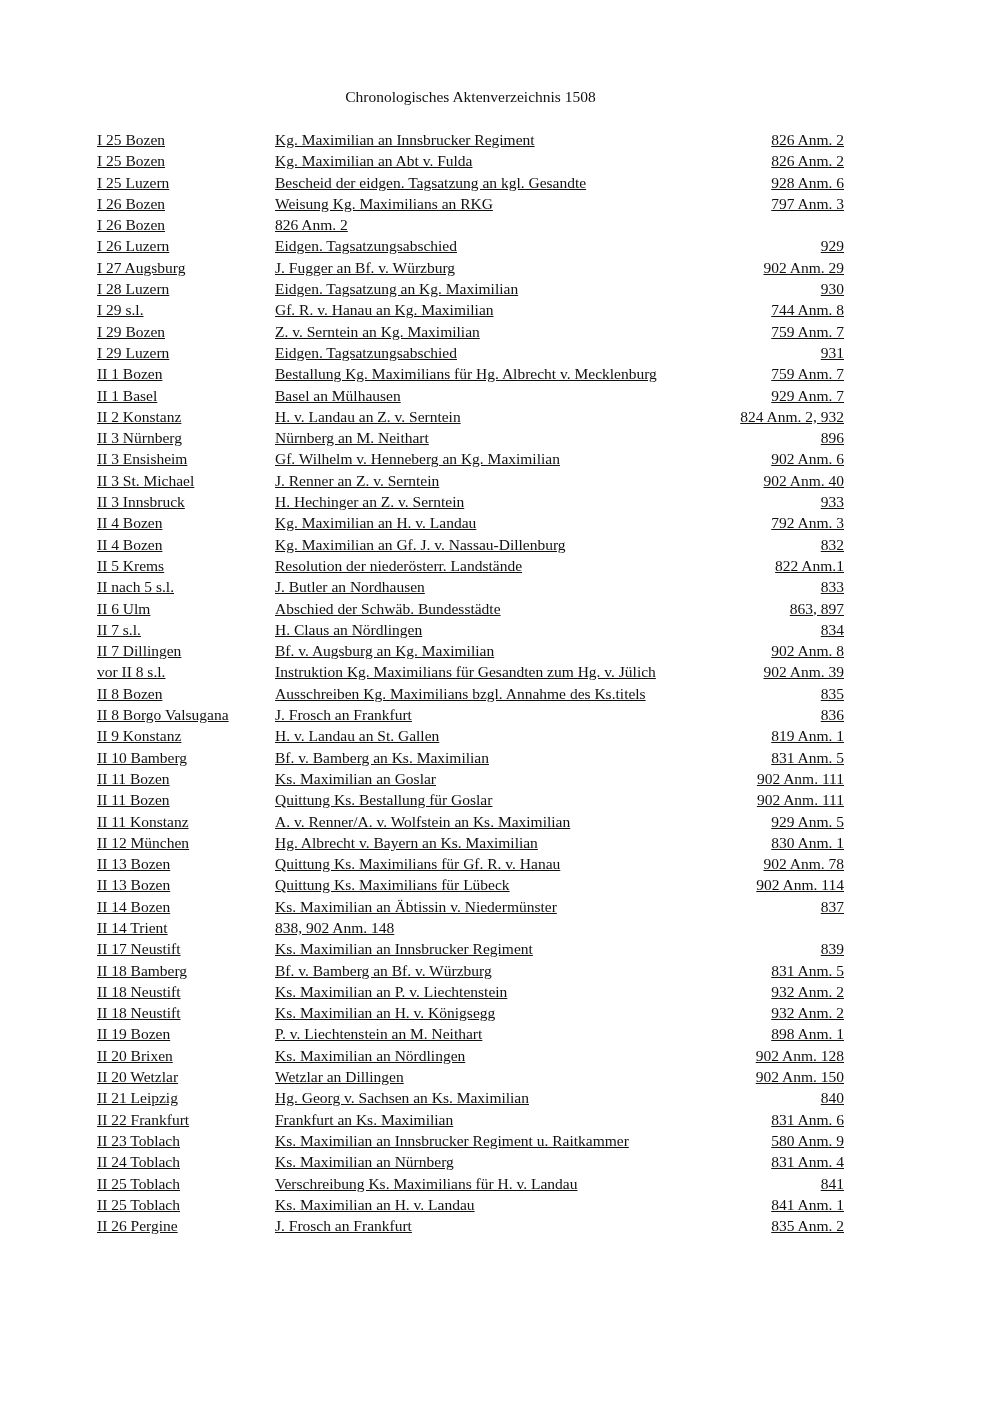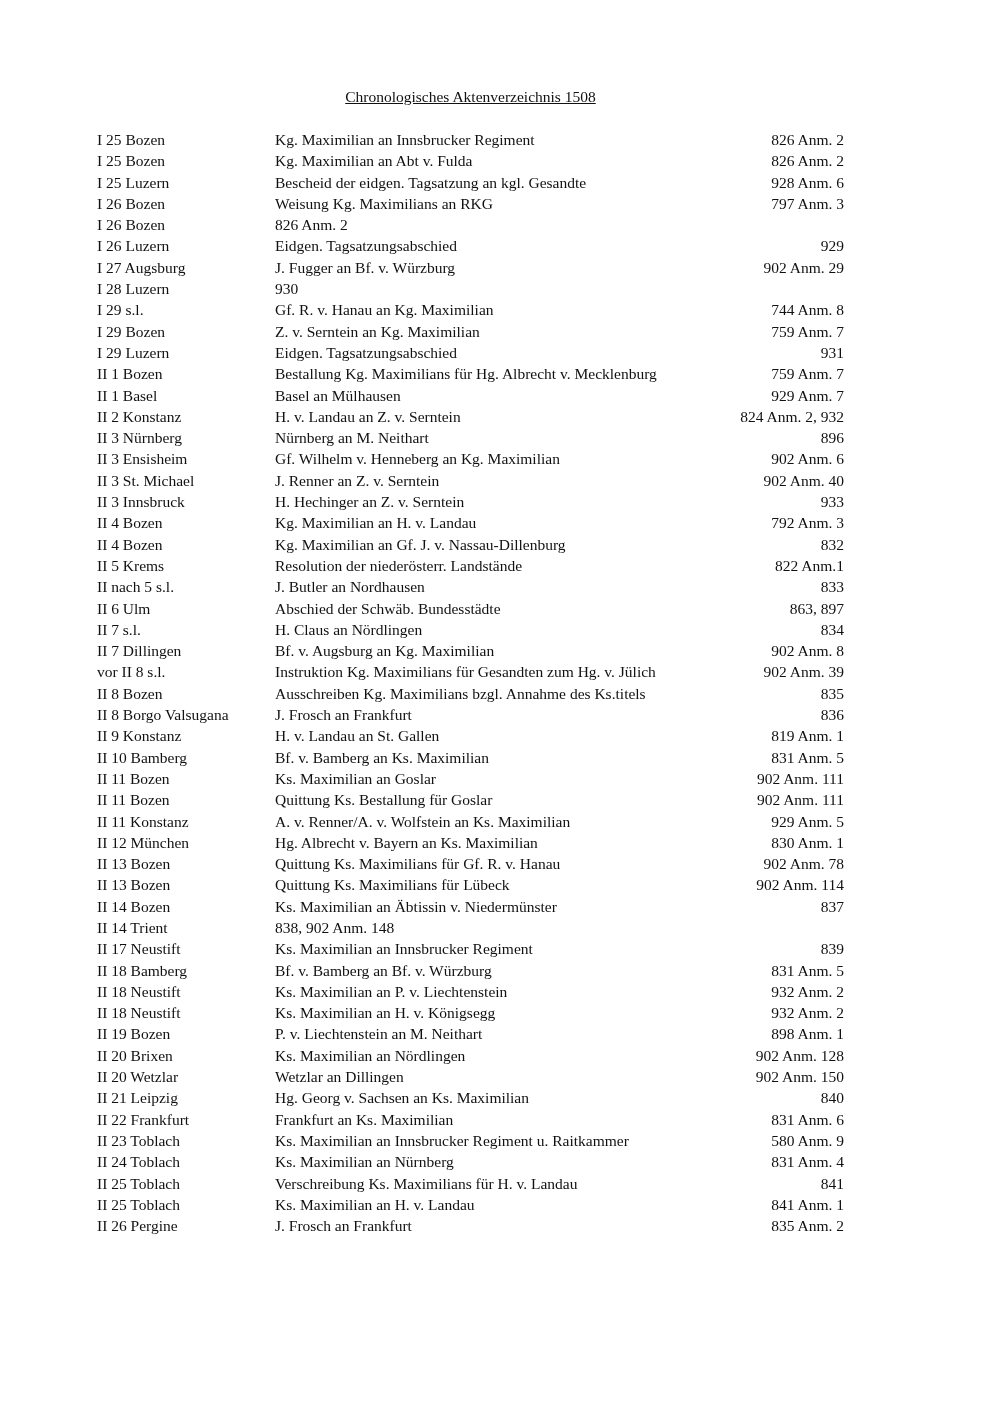--- a/index.html
+++ b/index.html
@@ -21,24 +21,24 @@
     left: 97px;
     top: 86px;
     width: 747px;
   }
   .title {
     font-size: 15.5px;
     font-weight: normal;
     text-align: center;
     margin: 0 0 22px 0;
     line-height: 21px;
-    text-decoration: underline;
   }
   .table {
     width: 100%;
+    text-decoration: underline;
   }
   .row {
     display: flex;
     align-items: baseline;
     font-size: 15.5px;
     line-height: 21.3px;
     white-space: nowrap;
   }
   .col-date {
     width: 178px;
@@ -101,20 +101,21 @@
 
 
         <div class="row">
           <span class="col-date">I 27 Augsburg</span>
           <span class="col-desc">J. Fugger an Bf. v. Würzburg</span>
           <span class="col-ref">902 Anm. 29</span>
         </div>
 
         <div class="row">
           <span class="col-date">I 28 Luzern</span>
+          <span class="col-desc">Eidgen. Tagsatzung an Kg. Maximilian</span>
           <span class="col-ref">930</span>
         </div>
 
         <div class="row">
           <span class="col-date">I 29 s.l.</span>
           <span class="col-desc">Gf. R. v. Hanau an Kg. Maximilian</span>
           <span class="col-ref">744 Anm. 8</span>
         </div>
 
         <div class="row">

